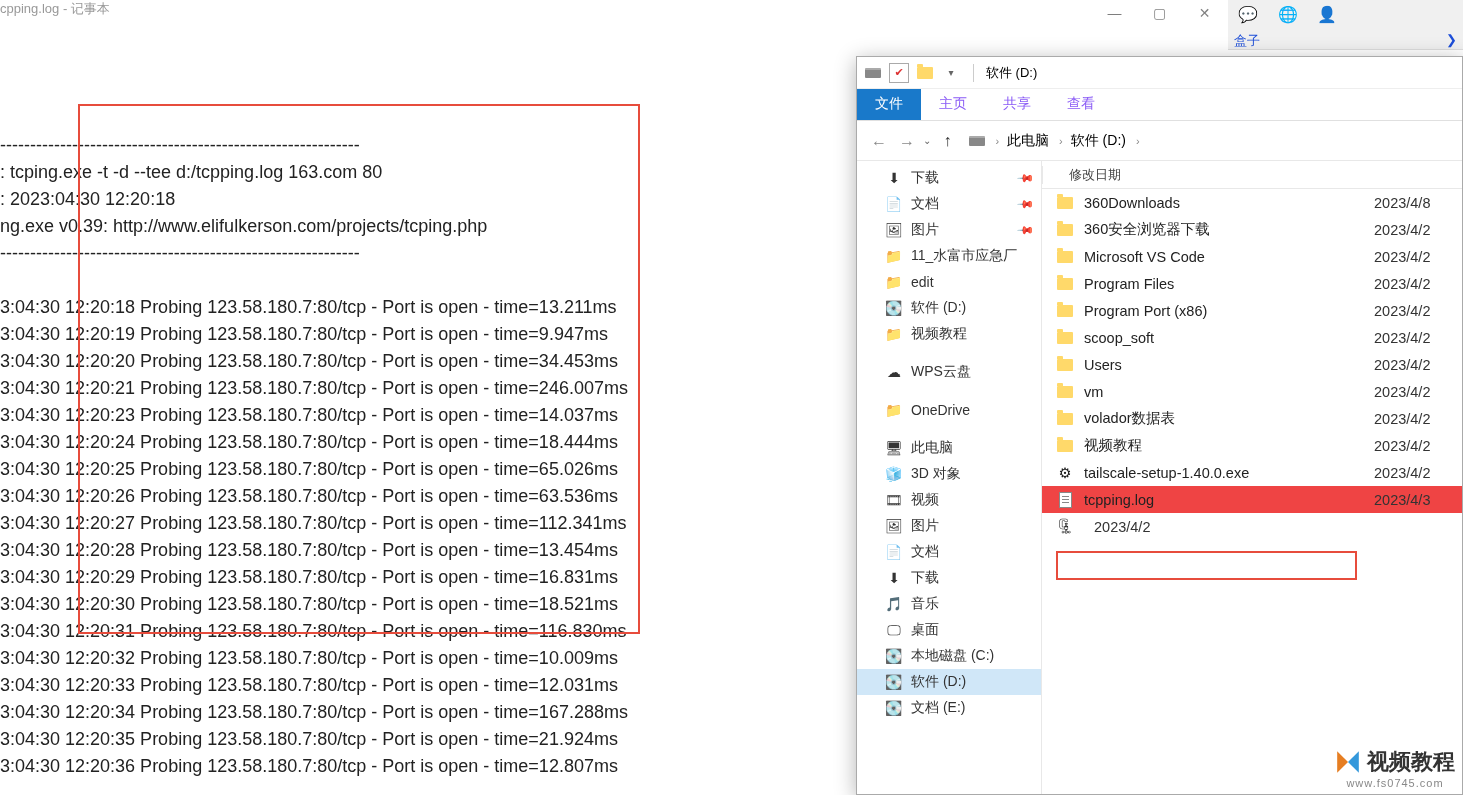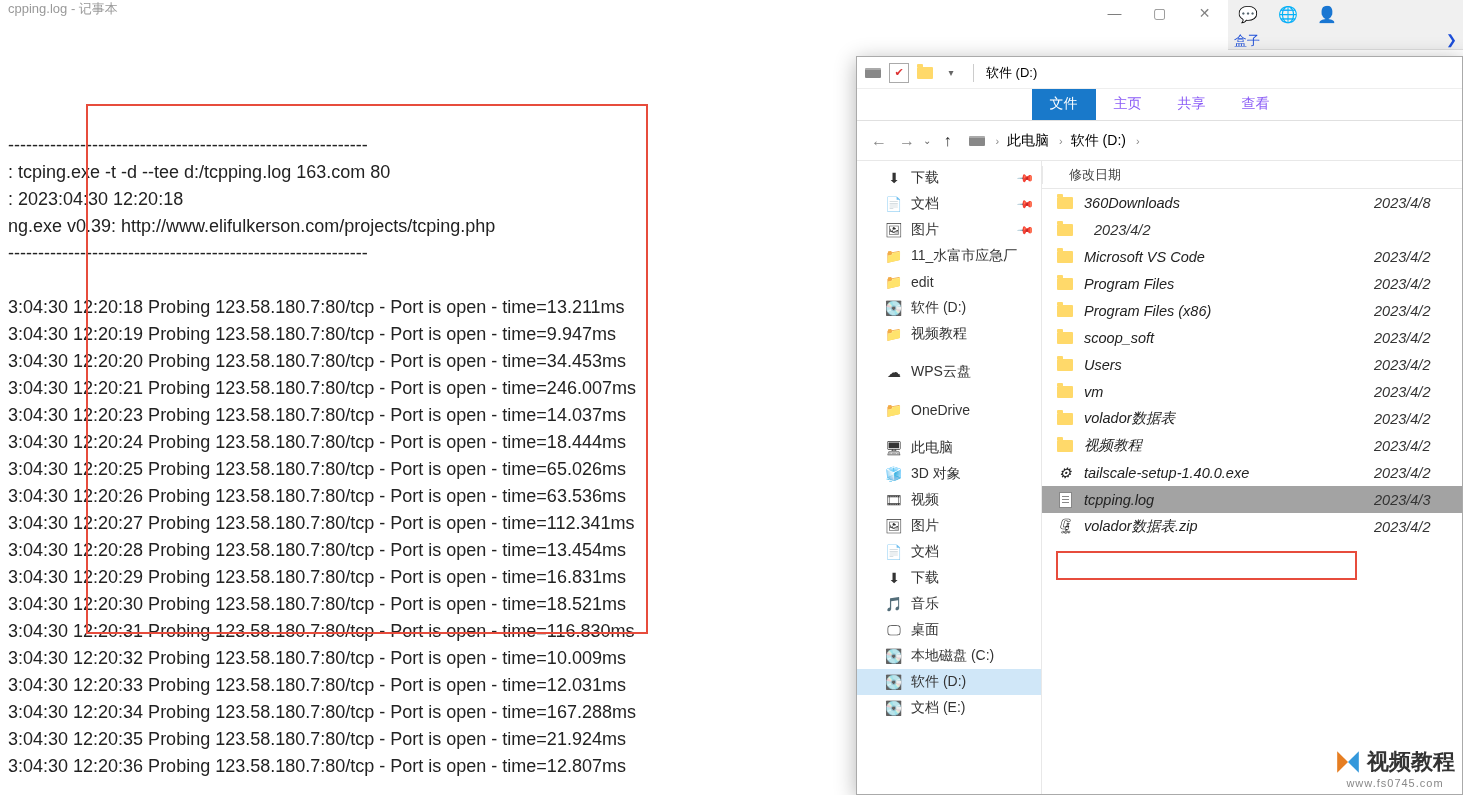--- a/index.html
+++ b/index.html
@@ -1,19 +1,19 @@
 <!DOCTYPE html>
 <html><head>
   <meta charset="utf-8">
   <style>
     * { margin: 0; padding: 0; box-sizing: border-box; font-family: "Microsoft YaHei", "Segoe UI", sans-serif; }
     body { width: 1463px; height: 795px; background: #fff; position: relative; overflow: hidden; }
     
     
-    .notepad { position: absolute; left: 8px; top: 0; width: 1237px; height: 584px; background: #fff; }
+    .notepad { position: absolute; left: 0; top: 0; width: 1237px; height: 584px; background: #fff; }
     .np-title { height: 16px; padding-left: 0; font-size: 13px; color: #999; }
     .np-menu { height: 26px; border-bottom: 1px solid #f0f0f0; }
     .np-menu span { display: inline-block; padding: 4px 8px 4px 0; margin-right: 12px; font-size: 14px; color: #333; cursor: pointer; }
     .np-content { padding: 8px 0 0 0; font-size: 18px; line-height: 27px; color: #222; white-space: pre; font-family: "Microsoft YaHei", monospace; position: relative; }
     .np-line { display: block; }
     .red-box { position: absolute; border: 2px solid #e74c3c; pointer-events: none; }
     .red-box.box1 { left: 78px; top: 88px; width: 562px; height: 530px; }
     
     
     .win-controls { position: absolute; right: 236px; top: 0; display: flex; opacity: 0.5; }
@@ -25,21 +25,21 @@
     .browser-bar .icons span { font-size: 16px; }
     .browser-bar .tab-row { padding: 3px 6px; font-size: 13px; color: #1d4ed8; display: flex; justify-content: space-between; }
     
     
     .explorer { position: absolute; left: 856px; top: 56px; width: 607px; height: 739px; background: #fff; border: 1px solid #aaa; box-shadow: 0 4px 20px rgba(0,0,0,0.3); }
     .exp-titlebar { height: 32px; background: #fff; display: flex; align-items: center; padding-left: 6px; border-bottom: 1px solid #eee; }
     .exp-titlebar .tb-icon { width: 20px; height: 20px; margin-right: 6px; display: inline-flex; align-items: center; justify-content: center; }
     .exp-titlebar .sep { width: 1px; height: 18px; background: #ccc; margin: 0 6px; }
     .exp-titlebar .title-text { font-size: 13px; margin-left: 6px; }
     
-    .exp-ribbon { height: 32px; background: #fff; display: flex; align-items: stretch; border-bottom: 1px solid #e0e0e0; justify-content: center; }
+    .exp-ribbon { height: 32px; background: #fff; display: flex; align-items: stretch; border-bottom: 1px solid #e0e0e0; }
     .exp-ribbon .tab { padding: 6px 18px; font-size: 14px; color: #8b5cf6; cursor: pointer; }
     .exp-ribbon .tab.active { background: #1979ca; color: #fff; }
     
     .exp-nav { height: 40px; display: flex; align-items: center; padding: 0 8px; border-bottom: 1px solid #e8e8e8; }
     .exp-nav .nav-btn { width: 28px; height: 28px; display: flex; align-items: center; justify-content: center; color: #888; font-size: 16px; cursor: pointer; }
     .exp-nav .nav-btn.enabled { color: #333; }
     .exp-nav .chev { font-size: 10px; color: #666; margin: 0 2px; }
     .exp-nav .crumb { display: flex; align-items: center; margin-left: 8px; font-size: 14px; }
     .exp-nav .crumb span { margin-right: 2px; }
     .exp-nav .crumb .sep { margin: 0 8px; color: #888; font-size: 11px; }
@@ -51,22 +51,22 @@
     .sb-item .sb-icon { width: 18px; height: 18px; margin-right: 8px; display: inline-flex; align-items: center; justify-content: center; font-size: 14px; }
     .sb-item .pin { margin-left: auto; margin-right: 8px; color: #888; font-size: 11px; transform: rotate(45deg); }
     .sb-spacer { height: 12px; }
     
     .exp-main { flex: 1; overflow: hidden; }
     .exp-header-row { display: flex; height: 28px; align-items: center; border-bottom: 1px solid #e8e8e8; font-size: 13px; color: #444; position: relative; }
     .exp-header-row .col-name { padding-left: 14px; flex: 0 0 295px; display: flex; align-items: center; }
     .exp-header-row .col-sort { margin-left: 60px; font-size: 10px; color: #666; }
     .exp-header-row .col-date { flex: 1; padding-left: 26px; border-left: 1px solid #e8e8e8; }
     
-    .file-item { display: flex; height: 27px; align-items: center; font-size: 14.5px; color: #222; padding-left: 0; cursor: pointer; font-style: italic; }
-    .file-item.selected { background: #a3a3a3; }
+    .file-item { display: flex; height: 27px; align-items: center; font-size: 14.5px; color: #222; padding-left: 0; cursor: pointer; }
+    .file-item.selected { background: #ef4444; }
     .file-item .file-icon { width: 18px; height: 18px; margin: 0 10px 0 14px; display: inline-flex; align-items: center; justify-content: center; }
     .file-item .file-name { flex: 0 0 280px; overflow: hidden; text-overflow: ellipsis; white-space: nowrap; }
     .file-item .file-date { padding-left: 10px; color: #333; text-align: center; }
     
     .red-box.box2 { position: absolute; left: 1056px; top: 551px; width: 301px; height: 29px; border: 2px solid #e74c3c; pointer-events: none; }
     
     
     .watermark { position: absolute; right: 8px; bottom: 6px; text-align: center; }
     .watermark .wm-main { font-size: 22px; font-weight: bold; color: #333; display: flex; align-items: center; }
     .watermark .wm-logo { width: 26px; height: 26px; margin-right: 6px; }
@@ -240,41 +240,42 @@
             <span class="file-icon">
               <span class="folder-icon"></span>
             </span>
             <span class="file-name">360Downloads</span>
             <span class="file-date">2023/4/8</span>
           </div>
           <div class="file-item">
             <span class="file-icon">
               <span class="folder-icon"></span>
             </span>
+            <span class="file-name">360安全浏览器下载</span>
             <span class="file-date">2023/4/2</span>
           </div>
           <div class="file-item">
             <span class="file-icon">
               <span class="folder-icon"></span>
             </span>
             <span class="file-name">Microsoft VS Code</span>
             <span class="file-date">2023/4/2</span>
           </div>
           <div class="file-item">
             <span class="file-icon">
               <span class="folder-icon"></span>
             </span>
             <span class="file-name">Program Files</span>
             <span class="file-date">2023/4/2</span>
           </div>
           <div class="file-item">
             <span class="file-icon">
               <span class="folder-icon"></span>
             </span>
-            <span class="file-name">Program Files (x86)</span>
+            <span class="file-name">Program Port (x86)</span>
             <span class="file-date">2023/4/2</span>
           </div>
           <div class="file-item">
             <span class="file-icon">
               <span class="folder-icon"></span>
             </span>
             <span class="file-name">scoop_soft</span>
             <span class="file-date">2023/4/2</span>
           </div>
           <div class="file-item">
@@ -312,21 +313,20 @@
           </div>
           <div class="file-item selected">
             <span class="file-icon">
               <span class="doc-icon"></span>
             </span>
             <span class="file-name">tcpping.log</span>
             <span class="file-date">2023/4/3</span>
           </div>
           <div class="file-item">
             <span class="file-icon">🗜</span>
-            <span class="file-name">volador数据表.zip</span>
             <span class="file-date">2023/4/2</span>
           </div>
         </div>
     </div>
   </div>
 </div>
 
 <div class="red-box box2"></div>
 
 <div class="watermark">

